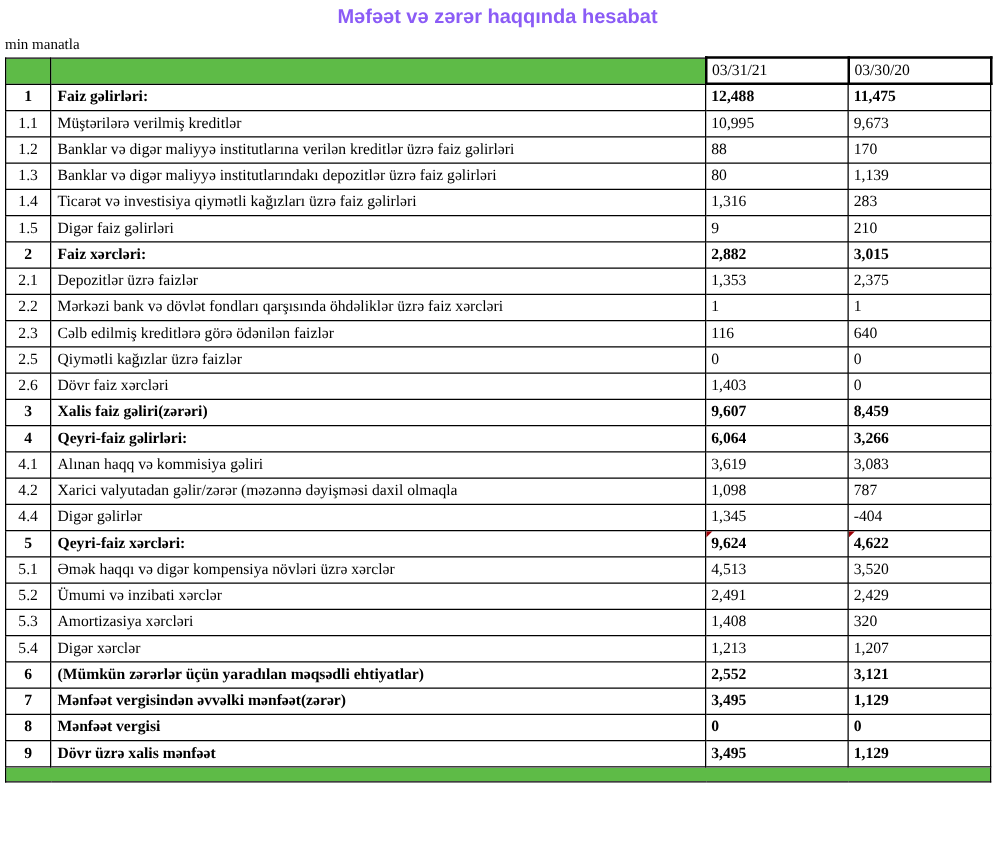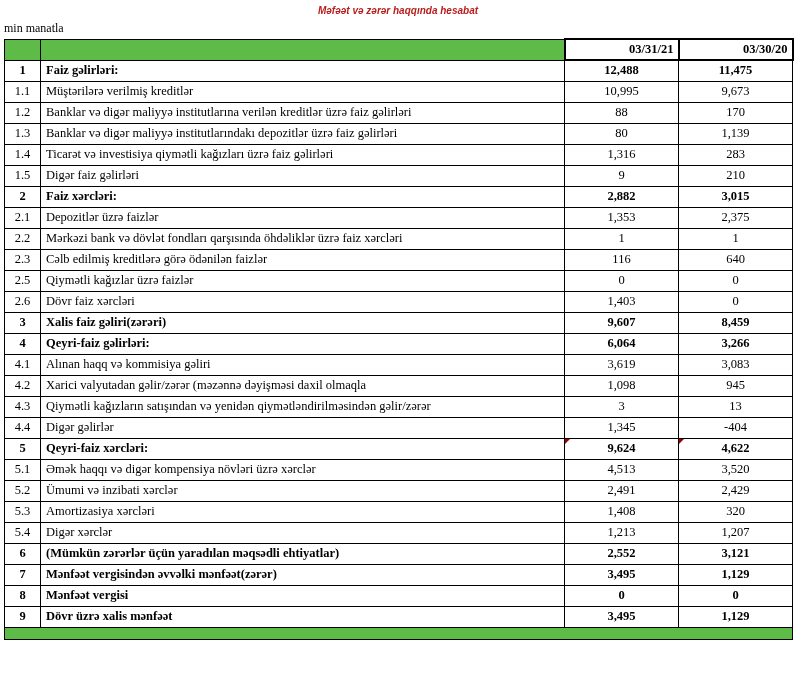--- a/index.html
+++ b/index.html
@@ -6,26 +6,25 @@
   html, body {
     margin: 0; padding: 0;
     width: 800px; height: 686px;
     background: #ffffff;
     font-family: "Liberation Serif", serif;
     overflow: hidden;
   }
   .page { padding: 3px 8px 0 4px; }
   .title {
     font-family: "Liberation Sans", sans-serif;
-    font-size: 10px;
+    font-size: 16px;
     font-weight: bold;
     text-align: center;
     margin: 2px 0 5px 0;
-    color: #b91c1c;
-    font-style: italic;
+    color: #8b5cf6;
   }
   .unit-label {
     font-size: 12px;
     text-align: left;
     padding-right: 32px;
     height: 17px;
     color: #000;
   }
   table.report {
     border-collapse: collapse;
@@ -41,27 +40,27 @@
     padding: 1px 4px;
     height: 21px;
     overflow: hidden;
     white-space: nowrap;
     color: #000;
     vertical-align: middle;
   }
   th.green-cell { background: var(--green, #5ebb47); height: 21px; }
   th.date-cell {
     background: #ffffff;
-    font-weight: bold;
-    text-align: right;
+    font-weight: normal;
+    text-align: left;
     border: 2px solid #000;
   }
   td.num-cell { text-align: center; }
   td.label-cell { text-align: left; padding-left: 5px; }
-  td.val-cell { text-align: center; position: relative; }
+  td.val-cell { position: relative; }
   tr.bold td { font-weight: bold; }
   td.flagged::before {
     content: "";
     position: absolute;
     left: 0; top: 0;
     width: 0; height: 0;
     border-top: 5px solid var(--flag, #9c0006);
     border-right: 5px solid transparent;
   }
   tr.footer-strip td {
@@ -182,27 +181,21 @@
         <tr>
     <td class="num-cell">4.1</td>
     <td class="label-cell">Alınan haqq və kommisiya gəliri</td>
     <td class="val-cell">3,619</td>
     <td class="val-cell">3,083</td>
   </tr>
         <tr>
     <td class="num-cell">4.2</td>
     <td class="label-cell">Xarici valyutadan gəlir/zərər (məzənnə dəyişməsi daxil olmaqla</td>
     <td class="val-cell">1,098</td>
-    <td class="val-cell">945</td>
-  </tr>
-        <tr>
-    <td class="num-cell">4.3</td>
-    <td class="label-cell">Qiymətli kağızların satışından və yenidən qiymətləndirilməsindən gəlir/zərər</td>
-    <td class="val-cell">3</td>
-    <td class="val-cell">13</td>
+    <td class="val-cell">787</td>
   </tr>
         <tr>
     <td class="num-cell">4.4</td>
     <td class="label-cell">Digər gəlirlər</td>
     <td class="val-cell">1,345</td>
     <td class="val-cell">-404</td>
   </tr>
         <tr class="bold">
     <td class="num-cell">5</td>
     <td class="label-cell">Qeyri-faiz xərcləri:</td>

